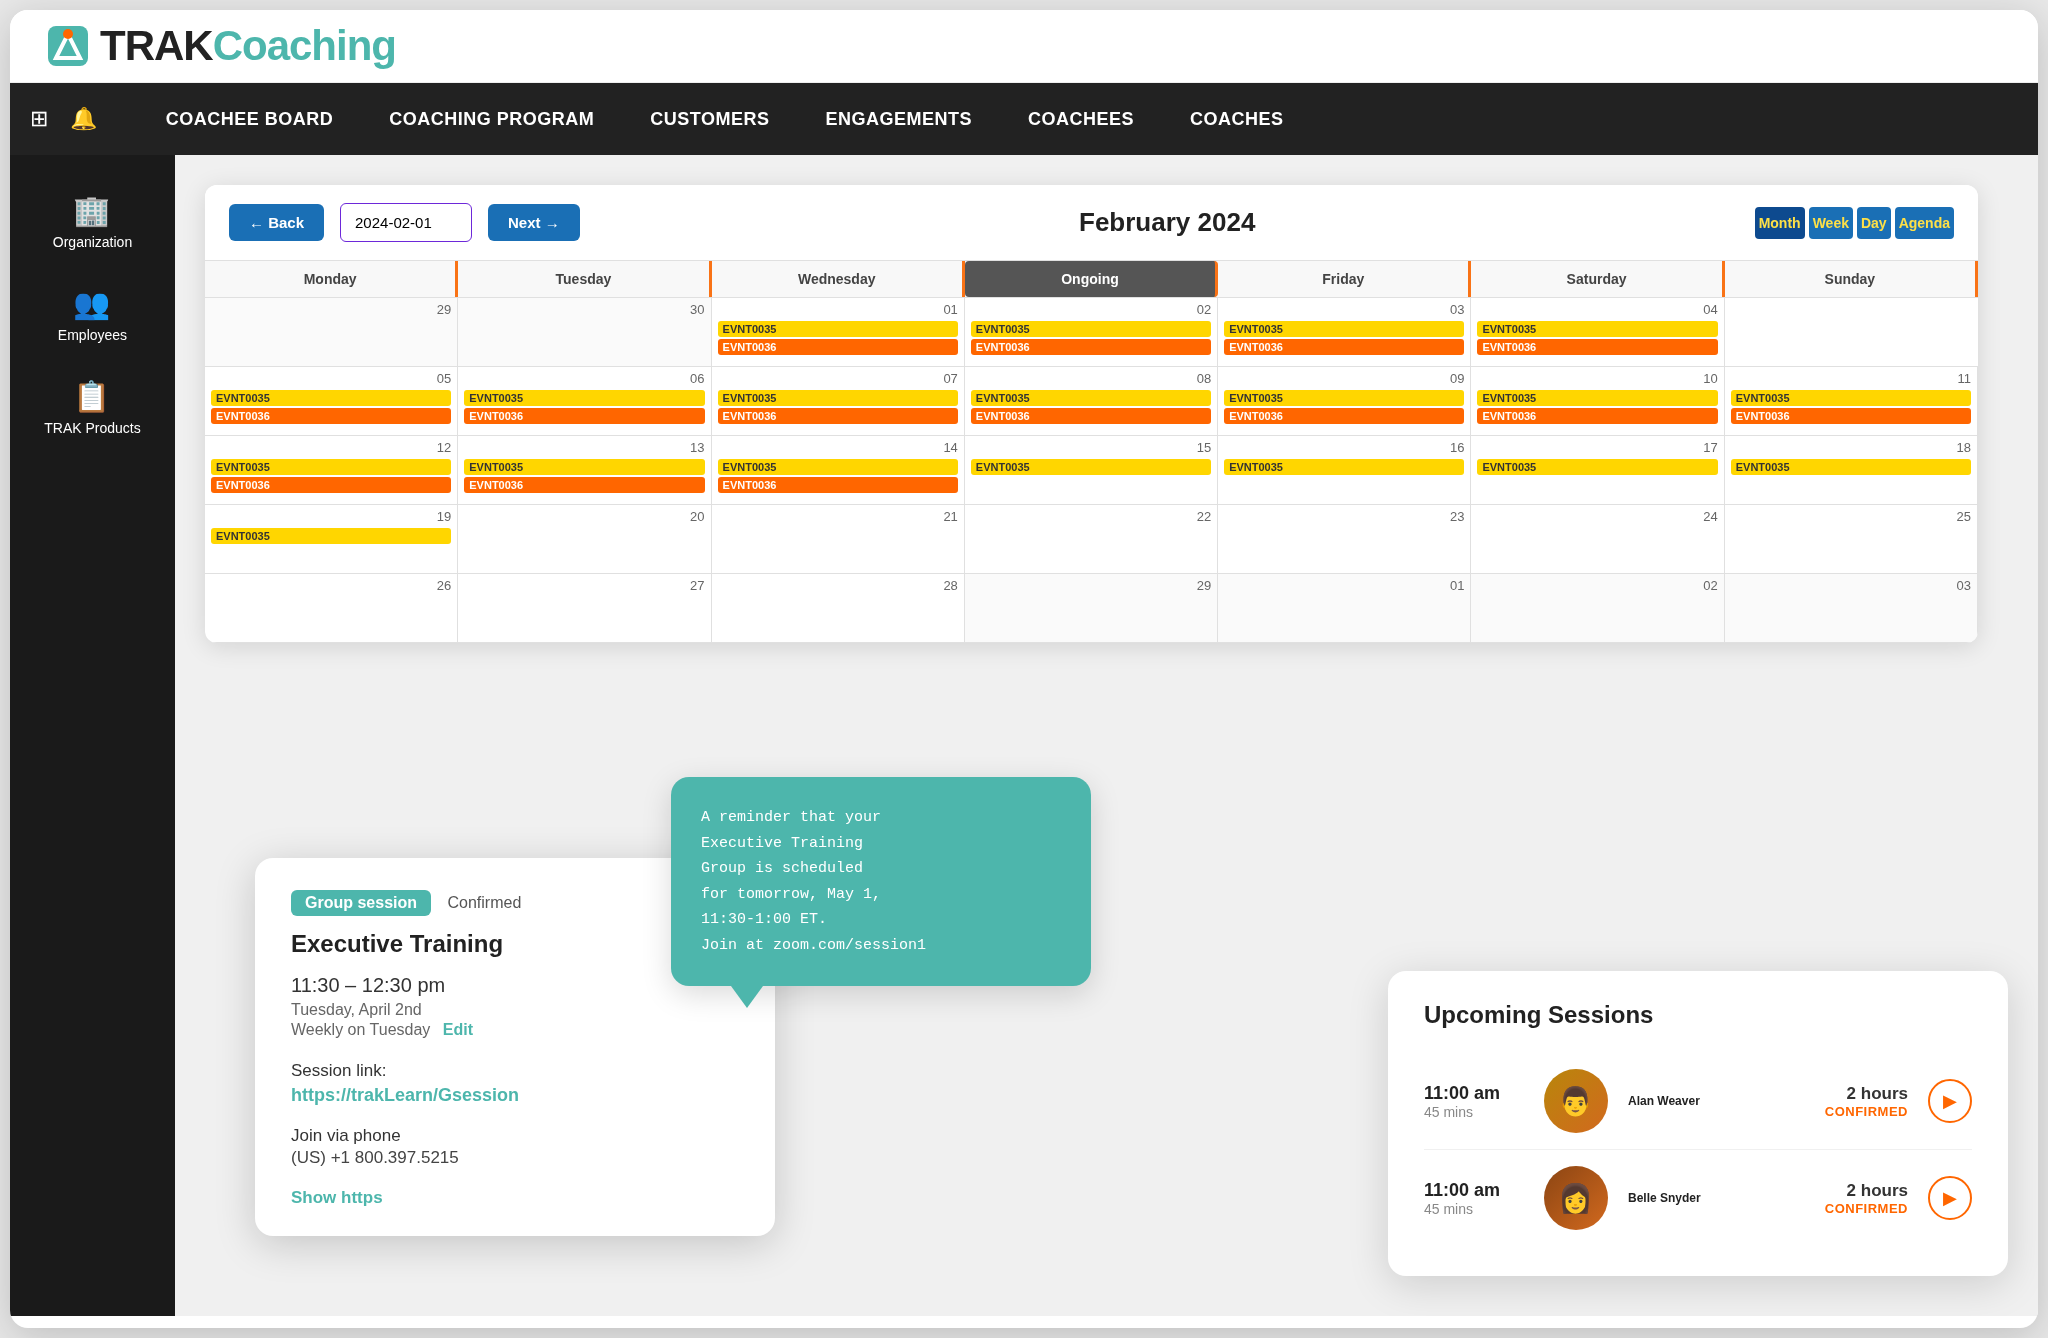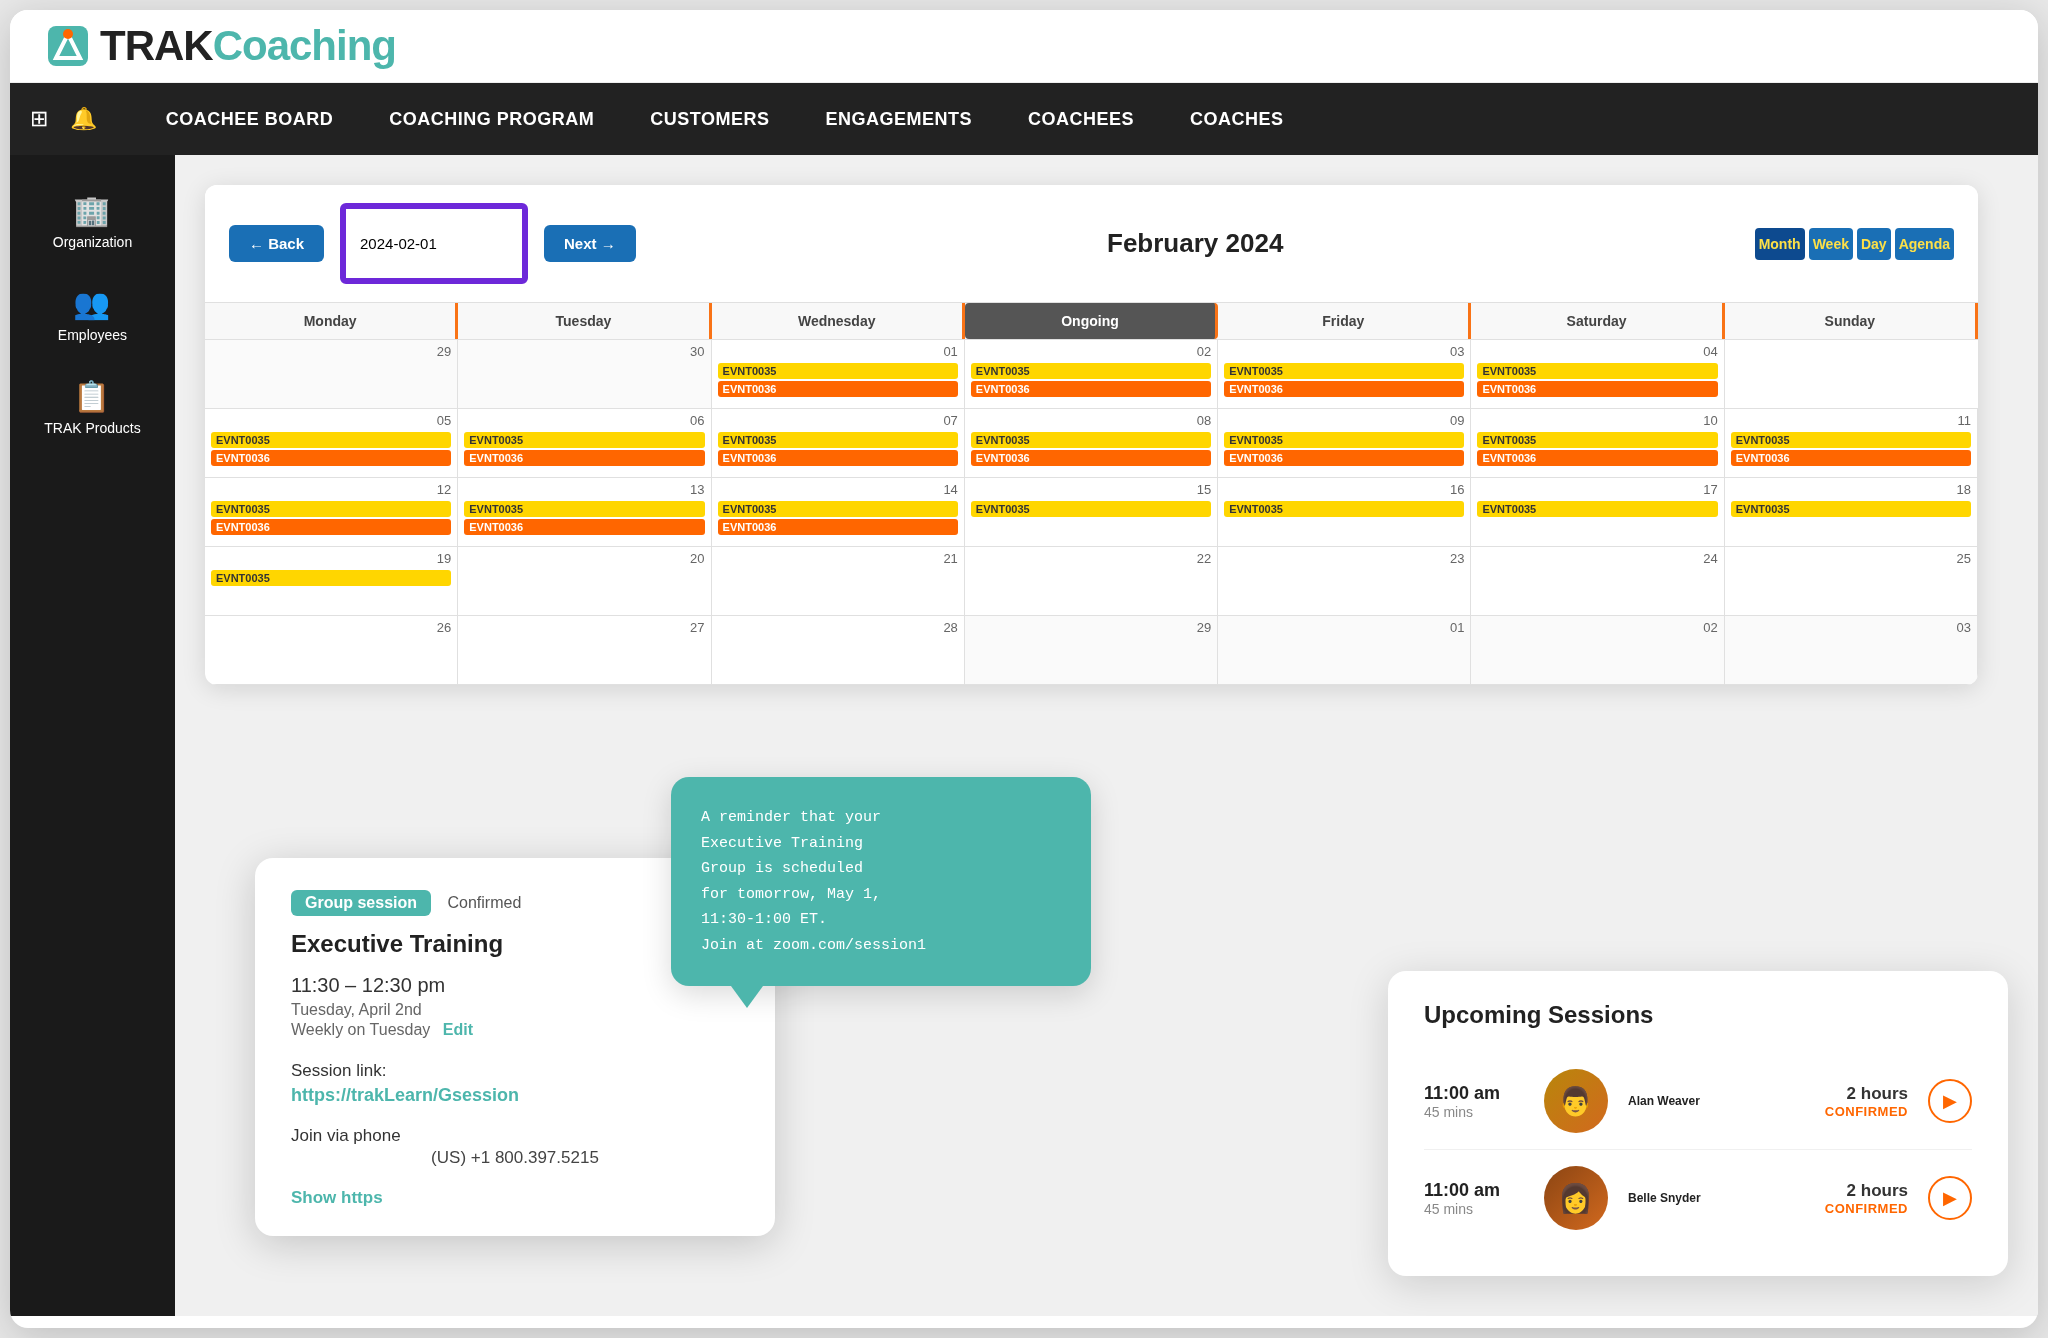--- a/index.html
+++ b/index.html
@@ -155,25 +155,25 @@
       color: #fff;
       border: none;
       border-radius: 6px;
       padding: 10px 20px;
       font-size: 15px;
       font-weight: 600;
       cursor: pointer;
       white-space: nowrap;
     }
     .cal-date-input {
-      border: 6px solid #6d28d9;
+      border: 1px solid #6d28d9;
       border-radius: 6px;
-      padding: 26px 14px;
+      padding: 10px 14px;
       font-size: 15px;
-      width: 188px;
+      width: 132px;
     }
     .cal-title {
       flex: 1;
       text-align: center;
       font-size: 26px;
       font-weight: 700;
       color: #222;
     }
     .cal-view-btns {
       display: flex;
@@ -321,21 +321,20 @@
     .gs-phone-label {
       font-size: 17px;
       color: #333;
       font-weight: 500;
       margin-bottom: 2px;
     }
     .gs-phone {
       font-size: 17px;
       color: #444;
       margin-bottom: 20px;
-      text-align: center;
     }
     .gs-show-more {
       color: #4DB6AC;
       font-size: 17px;
       font-weight: 700;
       cursor: pointer;
       text-decoration: none;
     }
 
     

